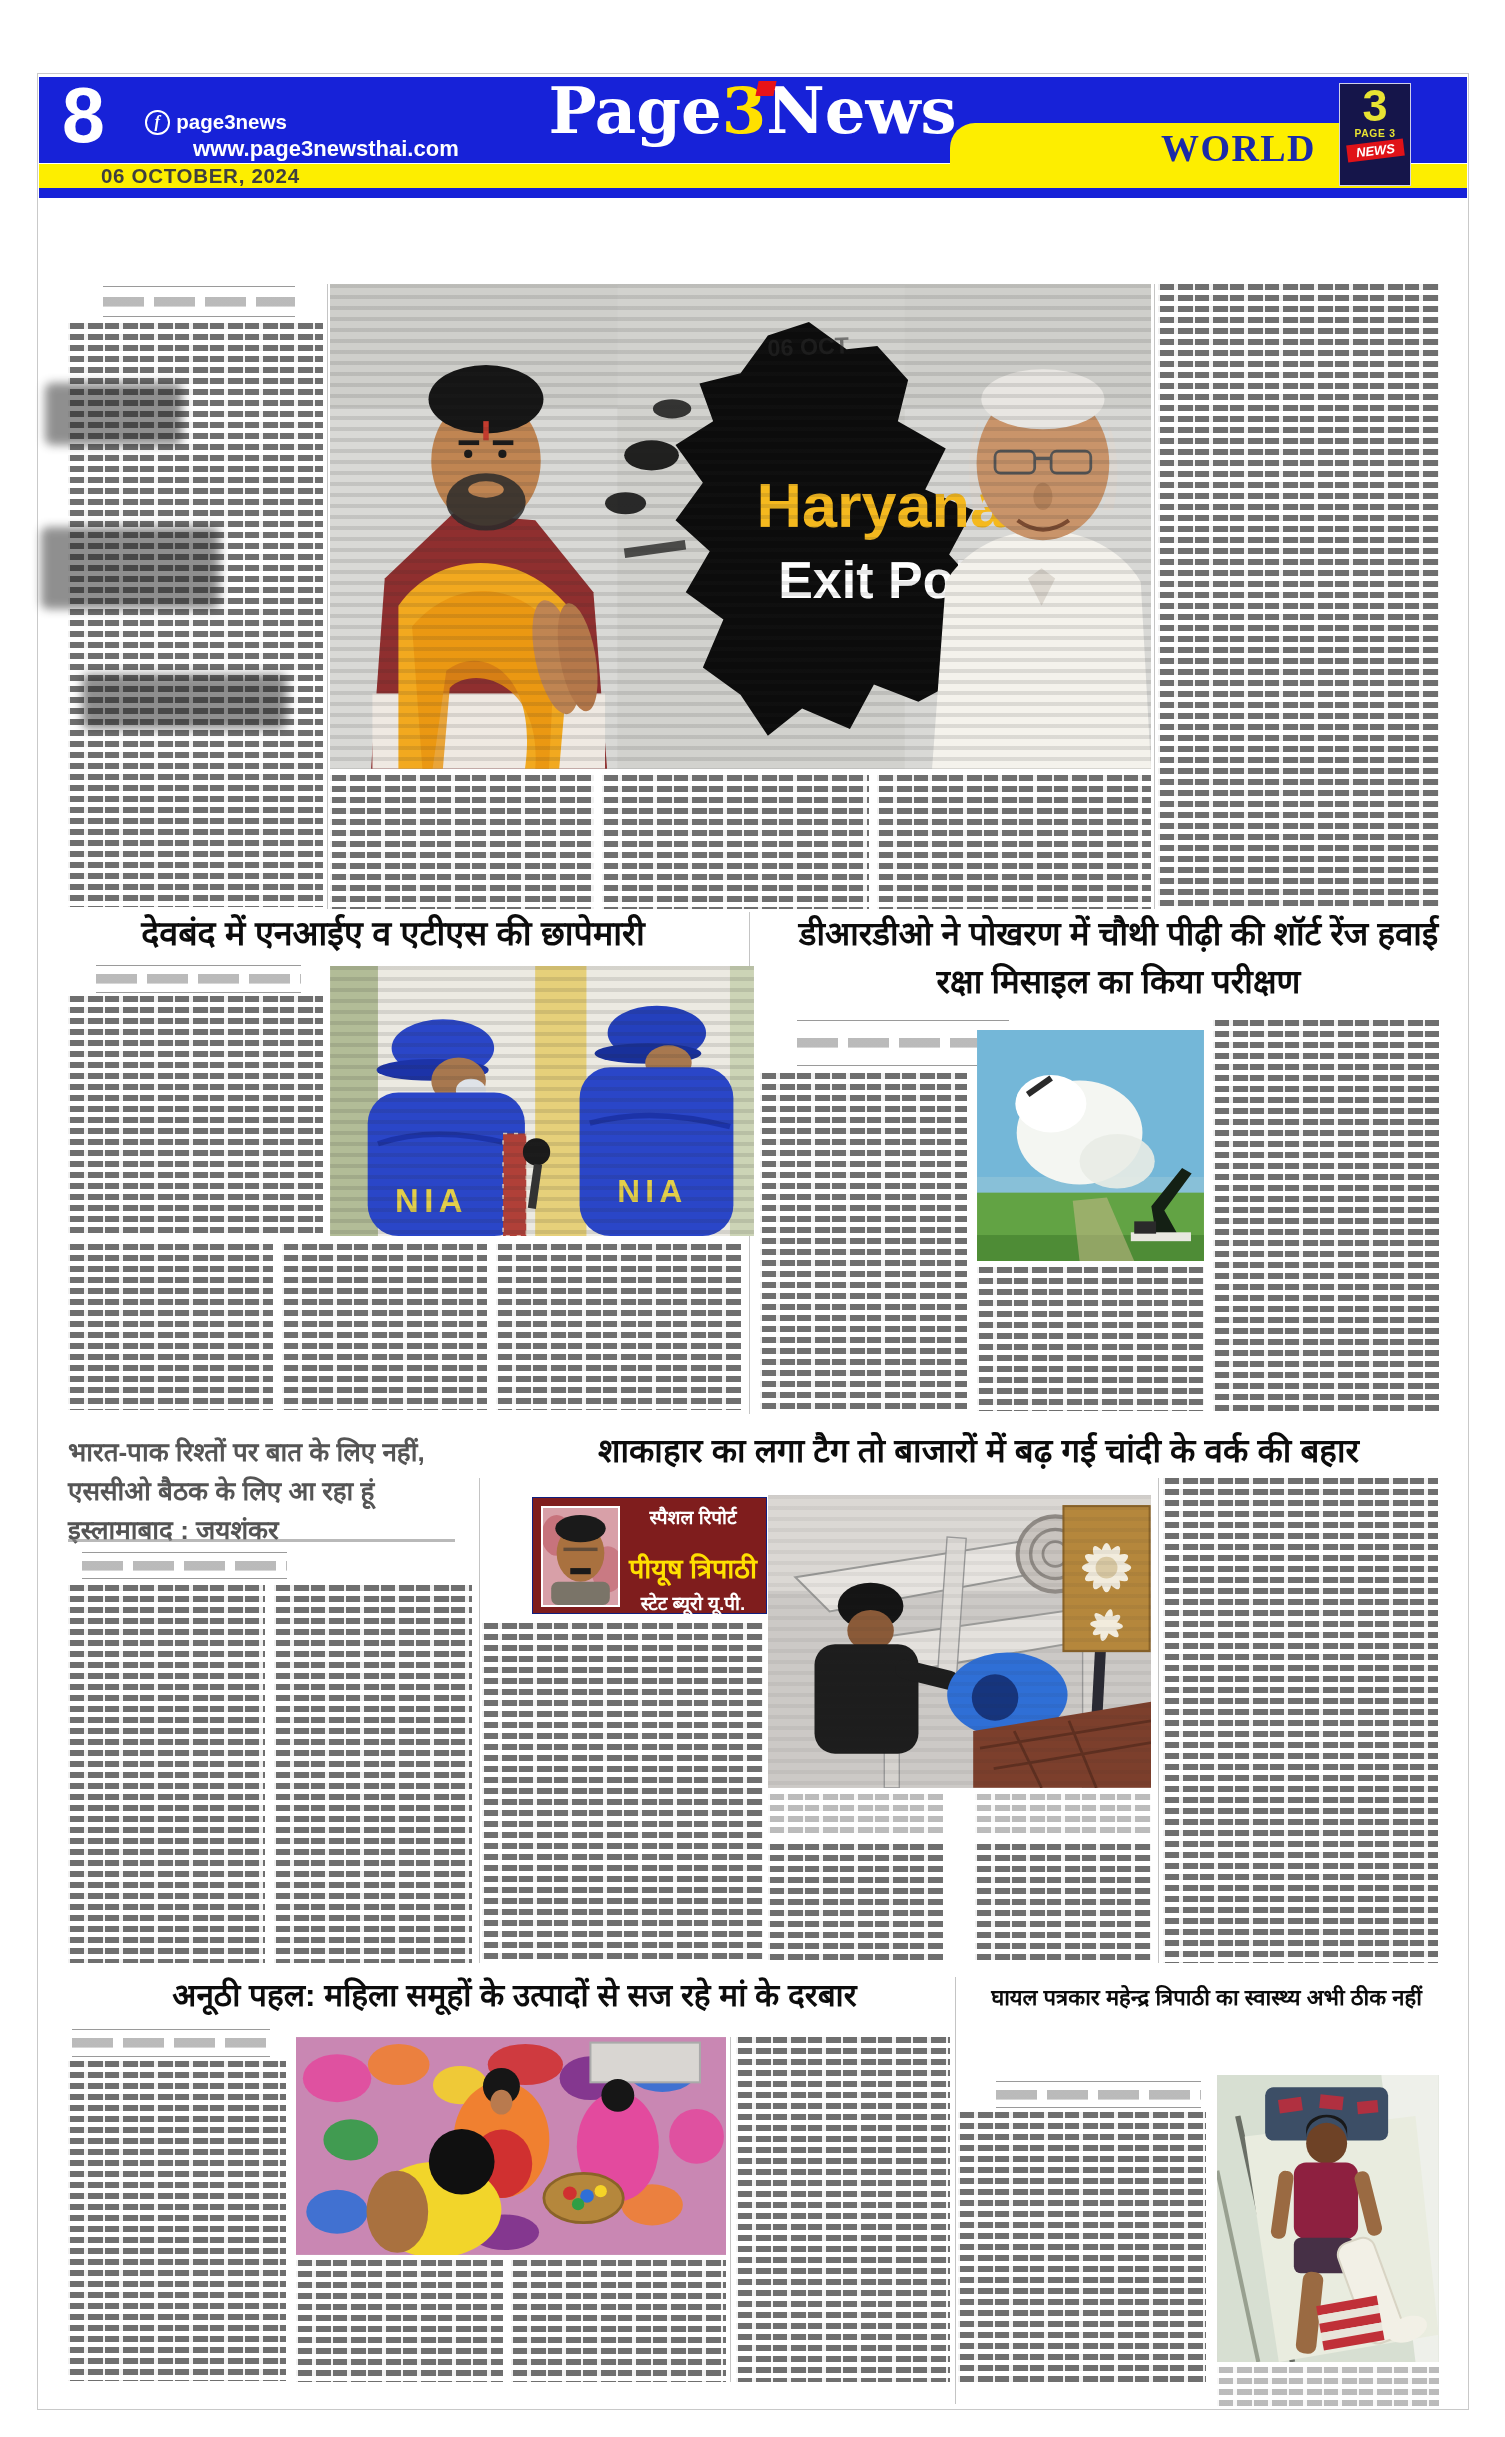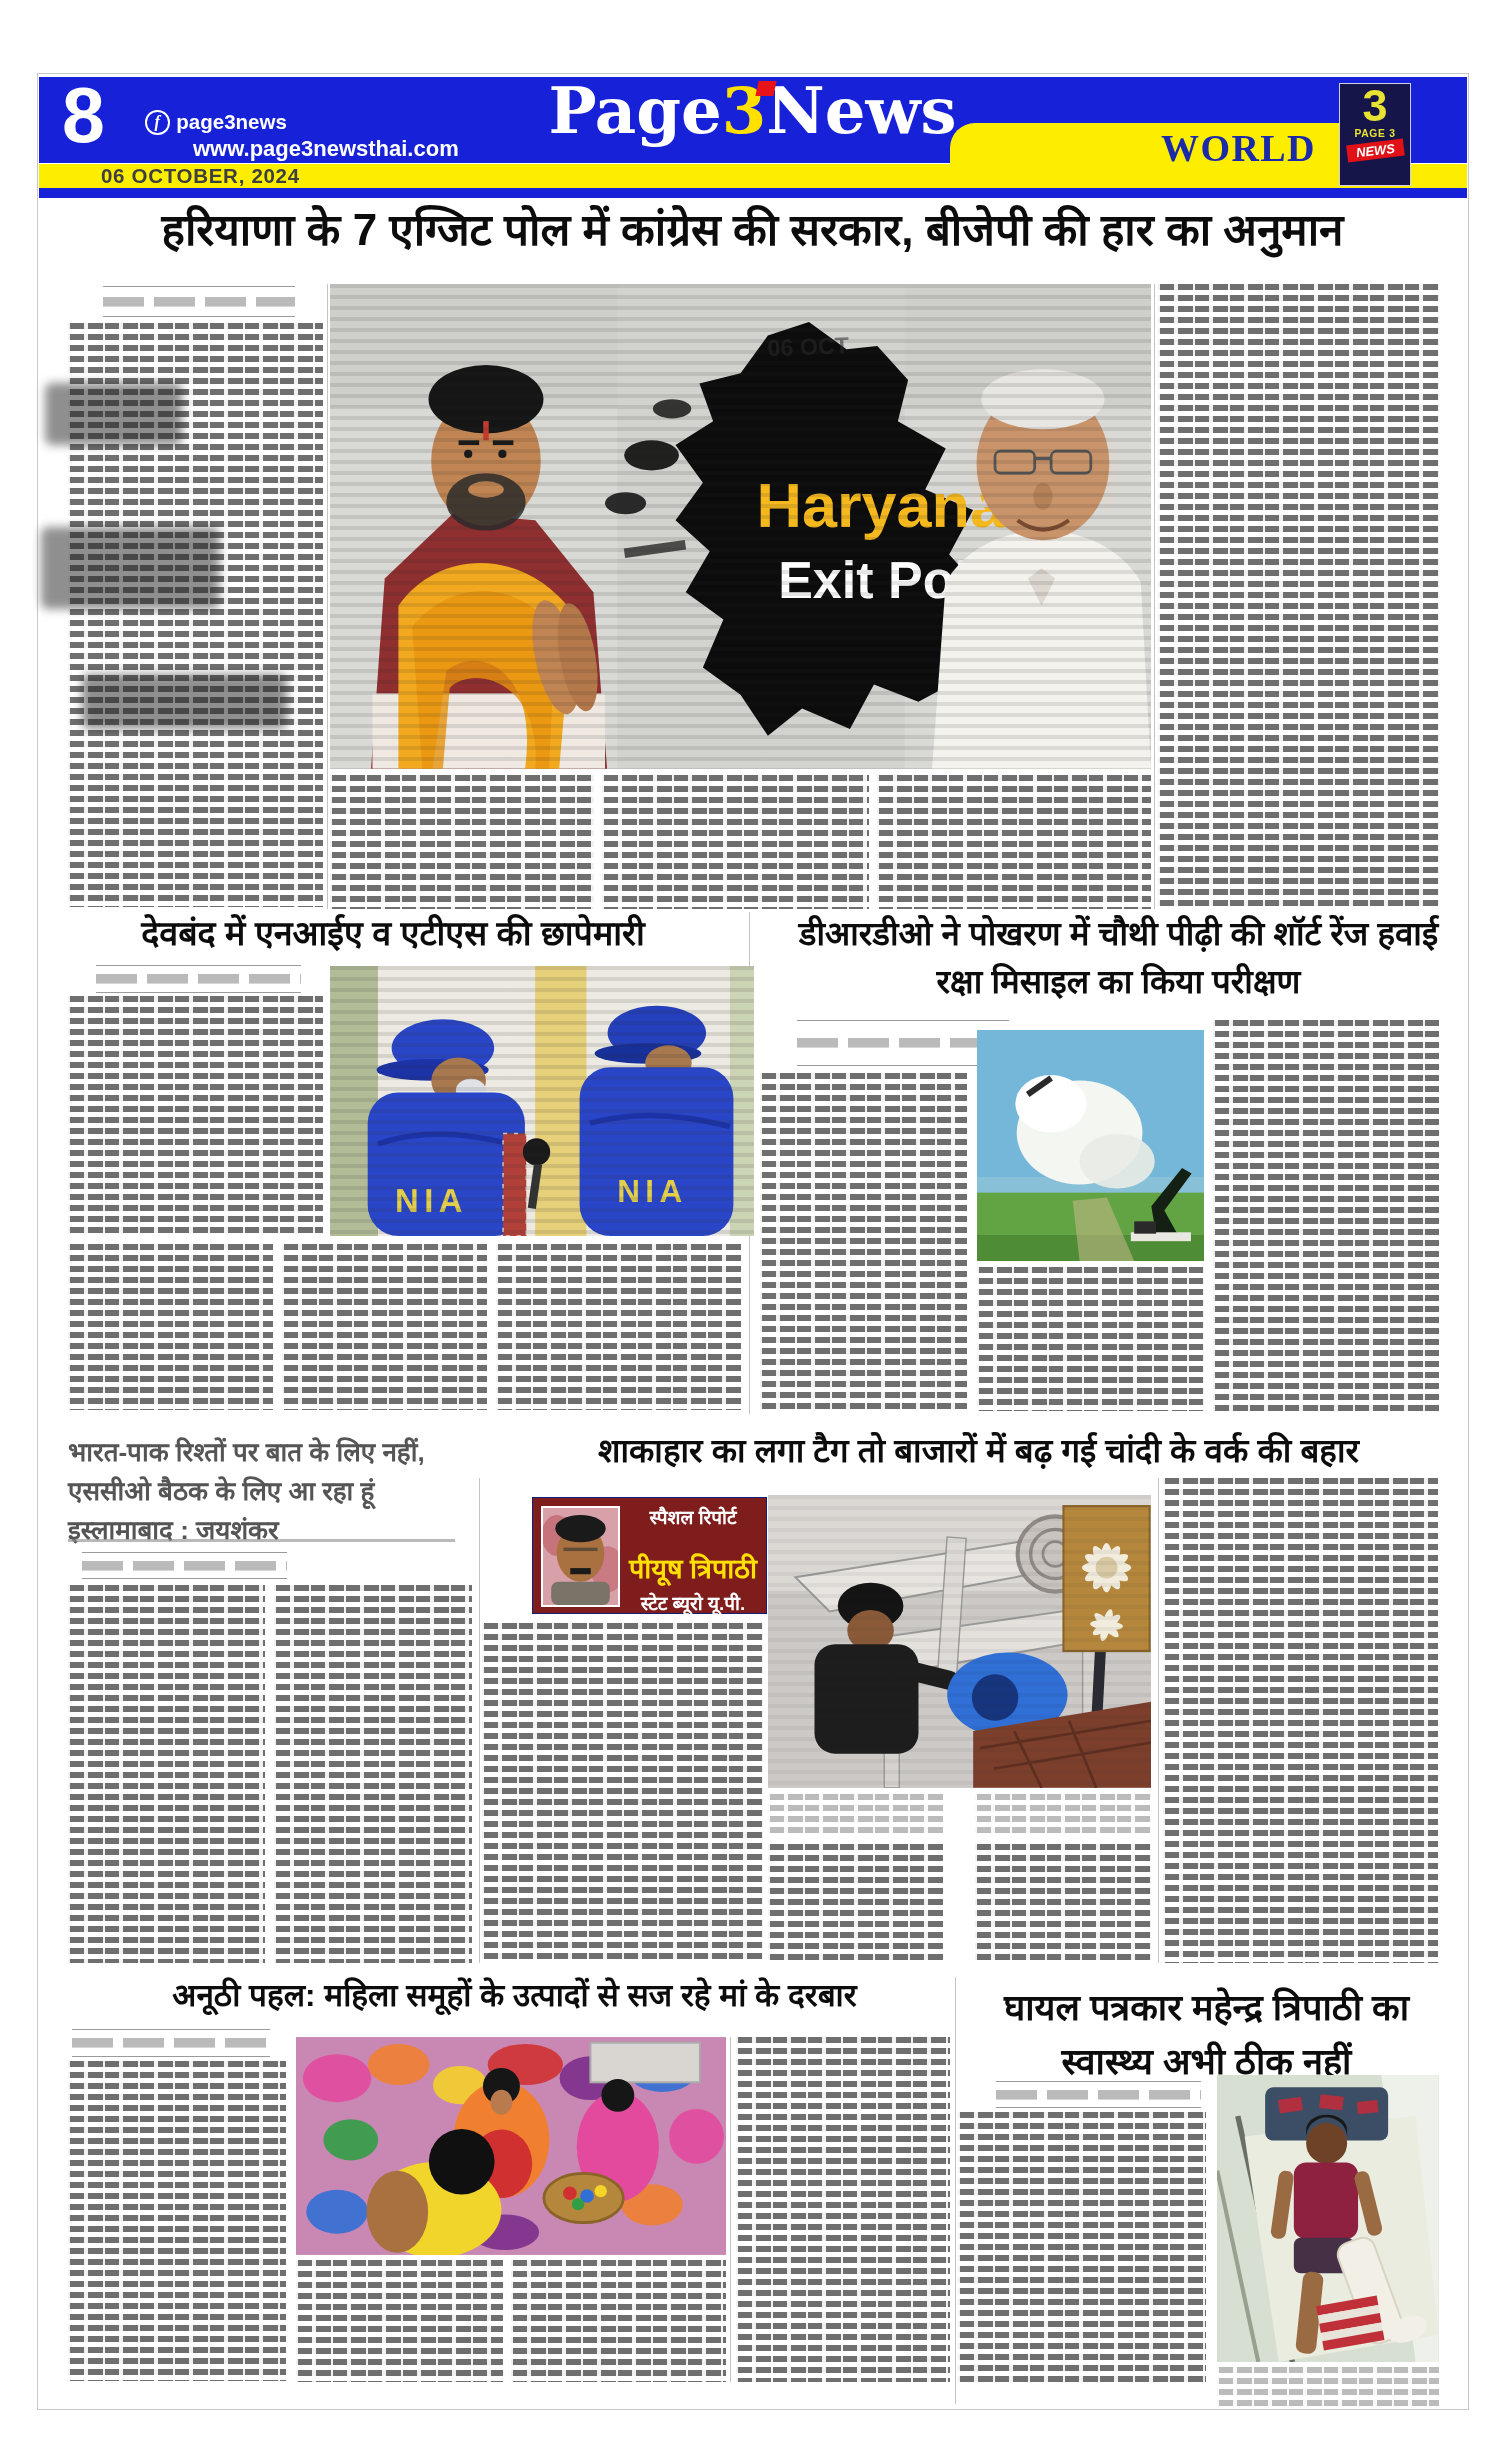--- a/index.html
+++ b/index.html
@@ -35,21 +35,21 @@
   .hdate{left:101px;top:164px;font-size:20.5px;font-weight:bold;color:#3f3f3f;letter-spacing:0.7px;filter:blur(0.3px);}
 
   
   .headline{font-weight:bold;color:#0c0c0c;text-align:center;line-height:1.15;}
   .h-lead{left:68px;top:205px;width:1369px;font-size:44px;}
   .h-nia{left:56px;top:914px;width:674px;font-size:34px;filter:blur(0.3px);}
   .h-drdo{left:779px;top:910px;width:679px;font-size:33px;line-height:1.45;}
   .h-jai{left:68px;top:1433px;width:411px;font-size:26px;color:#555;filter:blur(0.5px);line-height:1.5;}
   .h-silver{left:503px;top:1432px;width:951px;font-size:33px;filter:blur(0.3px);}
   .h-mahila{left:75px;top:1977px;width:879px;font-size:31.5px;filter:blur(0.3px);}
-  .h-journ{left:980px;top:1981px;width:453px;font-size:36px;line-height:1.5;filter:blur(0.3px);}
+  .h-journ{left:980px;top:1981px;width:453px;font-size:22px;line-height:1.5;filter:blur(0.3px);}
   .rule{background:#8a8a8a;}
 
   
   .dt{background-color:#fff;
       background-image:
         repeating-linear-gradient(90deg, rgba(255,255,255,.9) 0 2.1px, transparent 2.1px 16.4px,
                                   rgba(255,255,255,.9) 16.4px 20px, transparent 20px 35px),
         repeating-linear-gradient(180deg, rgba(70,70,70,.78) 0 6.2px, transparent 6.2px 11px);
       filter:blur(0.3px);}
   .dt.light{background-image:
@@ -102,21 +102,20 @@
   <div class="abs world">WORLD</div>
 
   <div class="abs logobox">
     <div class="logo3">3</div>
     <div class="logopage">PAGE 3</div>
     <div class="logonews">NEWS</div>
   </div>
 
   <div class="abs hdate">06 OCTOBER, 2024</div>
 
-  <div class="abs headline h-lead">हरियाणा के 7 एग्जिट पोल में कांग्रेस की सरकार, बीजेपी की हार का अनुमान</div>
 
   <div class="abs vline" style="left:327px;top:284px;height:625px;"></div>
   <div class="abs vline" style="left:1154px;top:284px;height:625px;"></div>
 
   <div class="abs byline" style="left:103px;top:286px;width:192px;height:29px;"></div>
   <div class="abs dt" style="left:68px;top:323px;width:255px;height:584px;"></div>
   <div class="abs smear" style="left:45px;top:383px;width:137px;height:62px;"></div>
   <div class="abs smear" style="left:41px;top:527px;width:178px;height:82px;"></div>
   <div class="abs smear" style="left:82px;top:674px;width:205px;height:55px;"></div>
   <div class="abs dt" style="left:1158px;top:284px;width:281px;height:624px;"></div>

